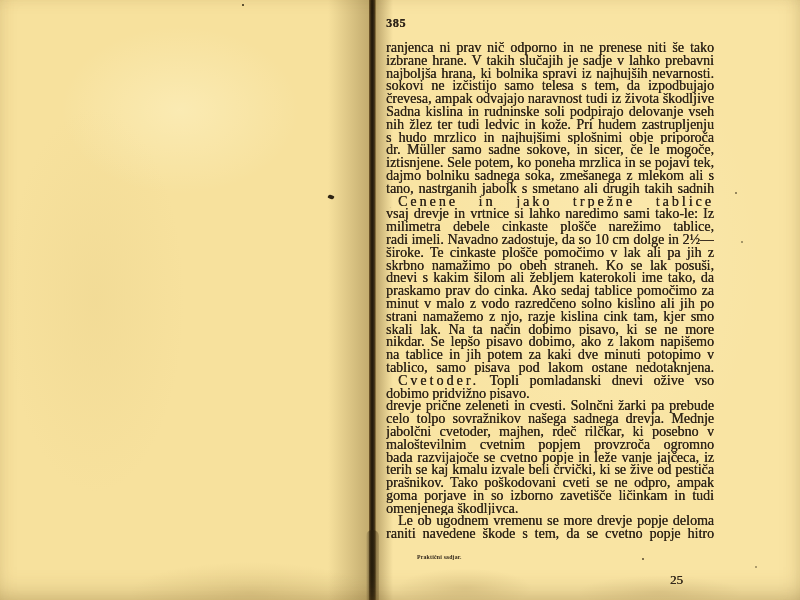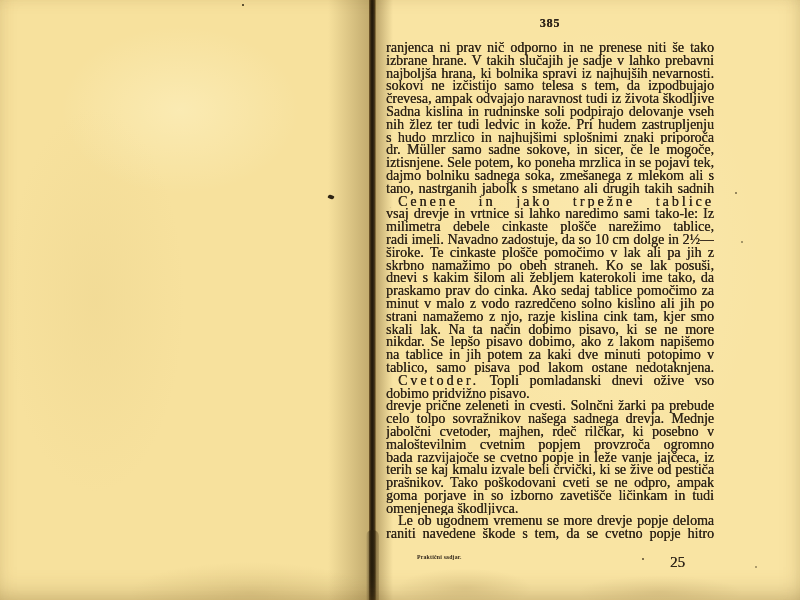--- a/index.html
+++ b/index.html
@@ -51,21 +51,21 @@
   .vignette{
     position:absolute;inset:0;pointer-events:none;
     box-shadow:
       inset 0 -16px 26px -14px rgba(120,92,40,.40),
       inset -12px 0 26px -18px rgba(120,92,40,.28),
       inset 0 10px 22px -18px rgba(120,92,40,.20),
       inset 12px 0 26px -20px rgba(120,92,40,.18);
   }
   .page-num{
     position:absolute;left:386px;top:16px;width:328px;
-    text-align:center;color:var(--ink);
+    text-align:left;color:var(--ink);
     font-size:12px;font-weight:bold;letter-spacing:.8px;
     text-shadow:.2px 0 0 currentColor;
   }
   .text-col{
     position:absolute;left:386px;top:42px;width:328px;
     color:var(--ink);font-size:14px;line-height:12.8px;
     text-shadow:.25px 0 0 currentColor;
   }
   .line{
     height:12.8px;overflow:hidden;
@@ -73,22 +73,22 @@
   }
   .line.short{text-align-last:left;}
   .line.indent{text-indent:12px;}
   .spaced{letter-spacing:3px;word-spacing:3px;}
   .footer{position:absolute;left:386px;top:552px;width:328px;height:20px;color:var(--ink);}
   .footer .sig{
     position:absolute;left:31px;top:2px;
     font-size:5.8px;font-weight:bold;letter-spacing:.2px;
   }
   .footer .pg{
-    position:absolute;left:284px;top:2px;
-    font-size:15px;text-shadow:.2px 0 0 currentColor;
+    position:absolute;left:284px;top:20px;
+    font-size:13px;text-shadow:.2px 0 0 currentColor;
   }
   .speck{position:absolute;background:#2e2414;border-radius:50%;}
   .speck.s1{left:242px;top:4px;width:2px;height:2px;}
   .speck.s2{left:328px;top:195px;width:6px;height:4px;border-radius:60% 20% 60% 20%;transform:rotate(28deg);}
   .speck.s3{left:735px;top:192px;width:2px;height:2px;opacity:.65;}
   .speck.s4{left:741px;top:241px;width:2px;height:2px;opacity:.55;}
   .speck.s5{left:642px;top:558px;width:2px;height:2px;opacity:.8;}
   .speck.s6{left:755px;top:566px;width:2px;height:2px;opacity:.5;}
 </style>
 </head>
@@ -105,21 +105,21 @@
   <div class="page-num">385</div>
 
   <div class="text-col">
       <div class="line">ranjenca ni prav nič odporno in ne prenese niti še tako previdno</div>
       <div class="line">izbrane hrane. V takih slučajih je sadje v lahko prebavni obliki</div>
       <div class="line">najboljša hrana, ki bolnika spravi iz najhujših nevarnosti. Sadni</div>
       <div class="line">sokovi ne izčistijo samo telesa s tem, da izpodbujajo delovanje</div>
       <div class="line">črevesa, ampak odvajajo naravnost tudi iz života škodljive snovi.</div>
       <div class="line">Sadna kislina in rudninske soli podpirajo delovanje vseh teles-</div>
       <div class="line">nih žlez ter tudi ledvic in kože. Pri hudem zastrupljenju krvi</div>
-      <div class="line">s hudo mrzlico in najhujšimi splošnimi znaki priporoča</div>
+      <div class="line">s hudo mrzlico in najhujšimi splošnimi obje priporoča</div>
       <div class="line">dr. Müller samo sadne sokove, in sicer, če le mogoče, sveže</div>
       <div class="line">iztisnjene. Šele potem, ko poneha mrzlica in se pojavi tek,</div>
       <div class="line">dajmo bolniku sadnega soka, zmešanega z mlekom ali s sme,</div>
       <div class="line">tano, nastrganih jabolk s smetano ali drugih takih sadnih jedil.</div>
       <div class="line indent"><span class="spaced">Cenene in jako trpežne tablice</span> (etikete) za</div>
       <div class="line">vsaj drevje in vrtnice si lahko naredimo sami tako-le: Iz pol</div>
       <div class="line">milimetra debele cinkaste plošče narežimo tablice, kakršne bi</div>
       <div class="line">radi imeli. Navadno zadostuje, da so 10 cm dolge in 2½—3 cm</div>
       <div class="line">široke. Te cinkaste plošče pomočimo v lak ali pa jih z lakom</div>
       <div class="line">skrbno namažimo po obeh straneh. Ko se lak posuši, napišimo</div>

